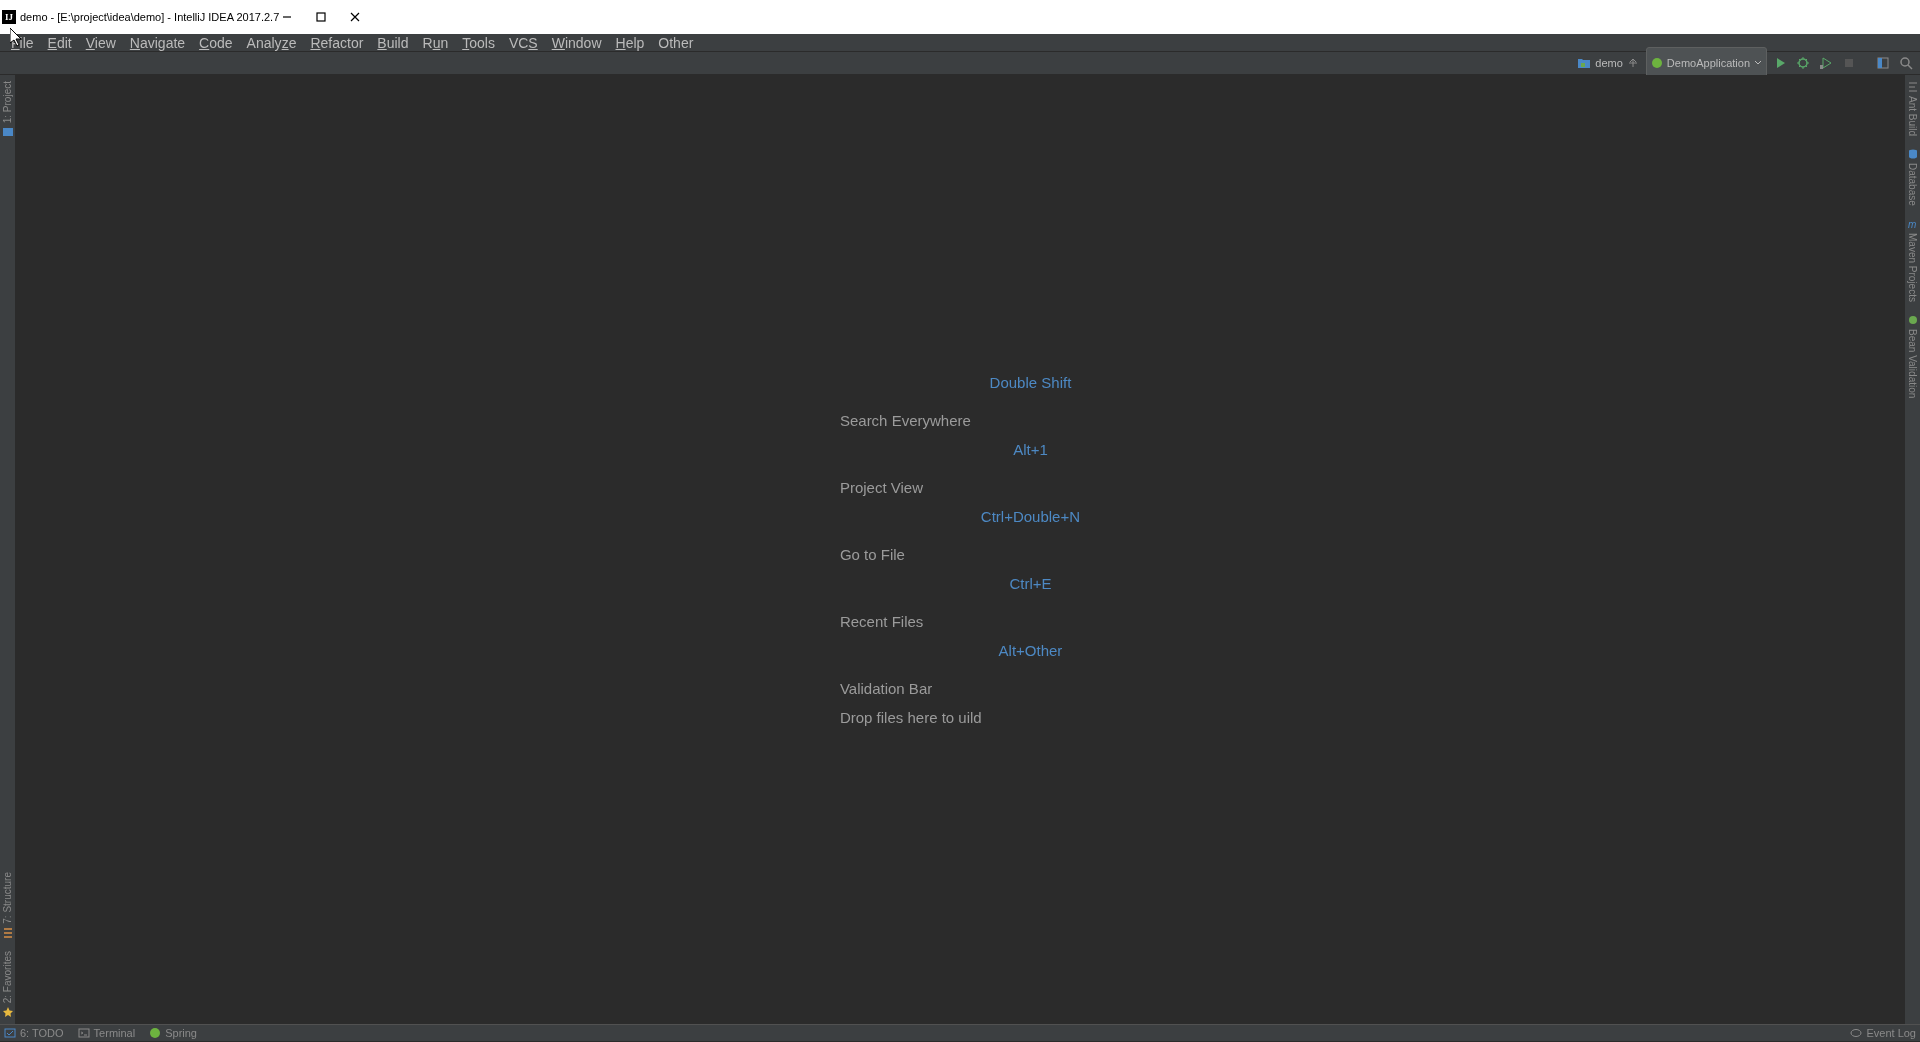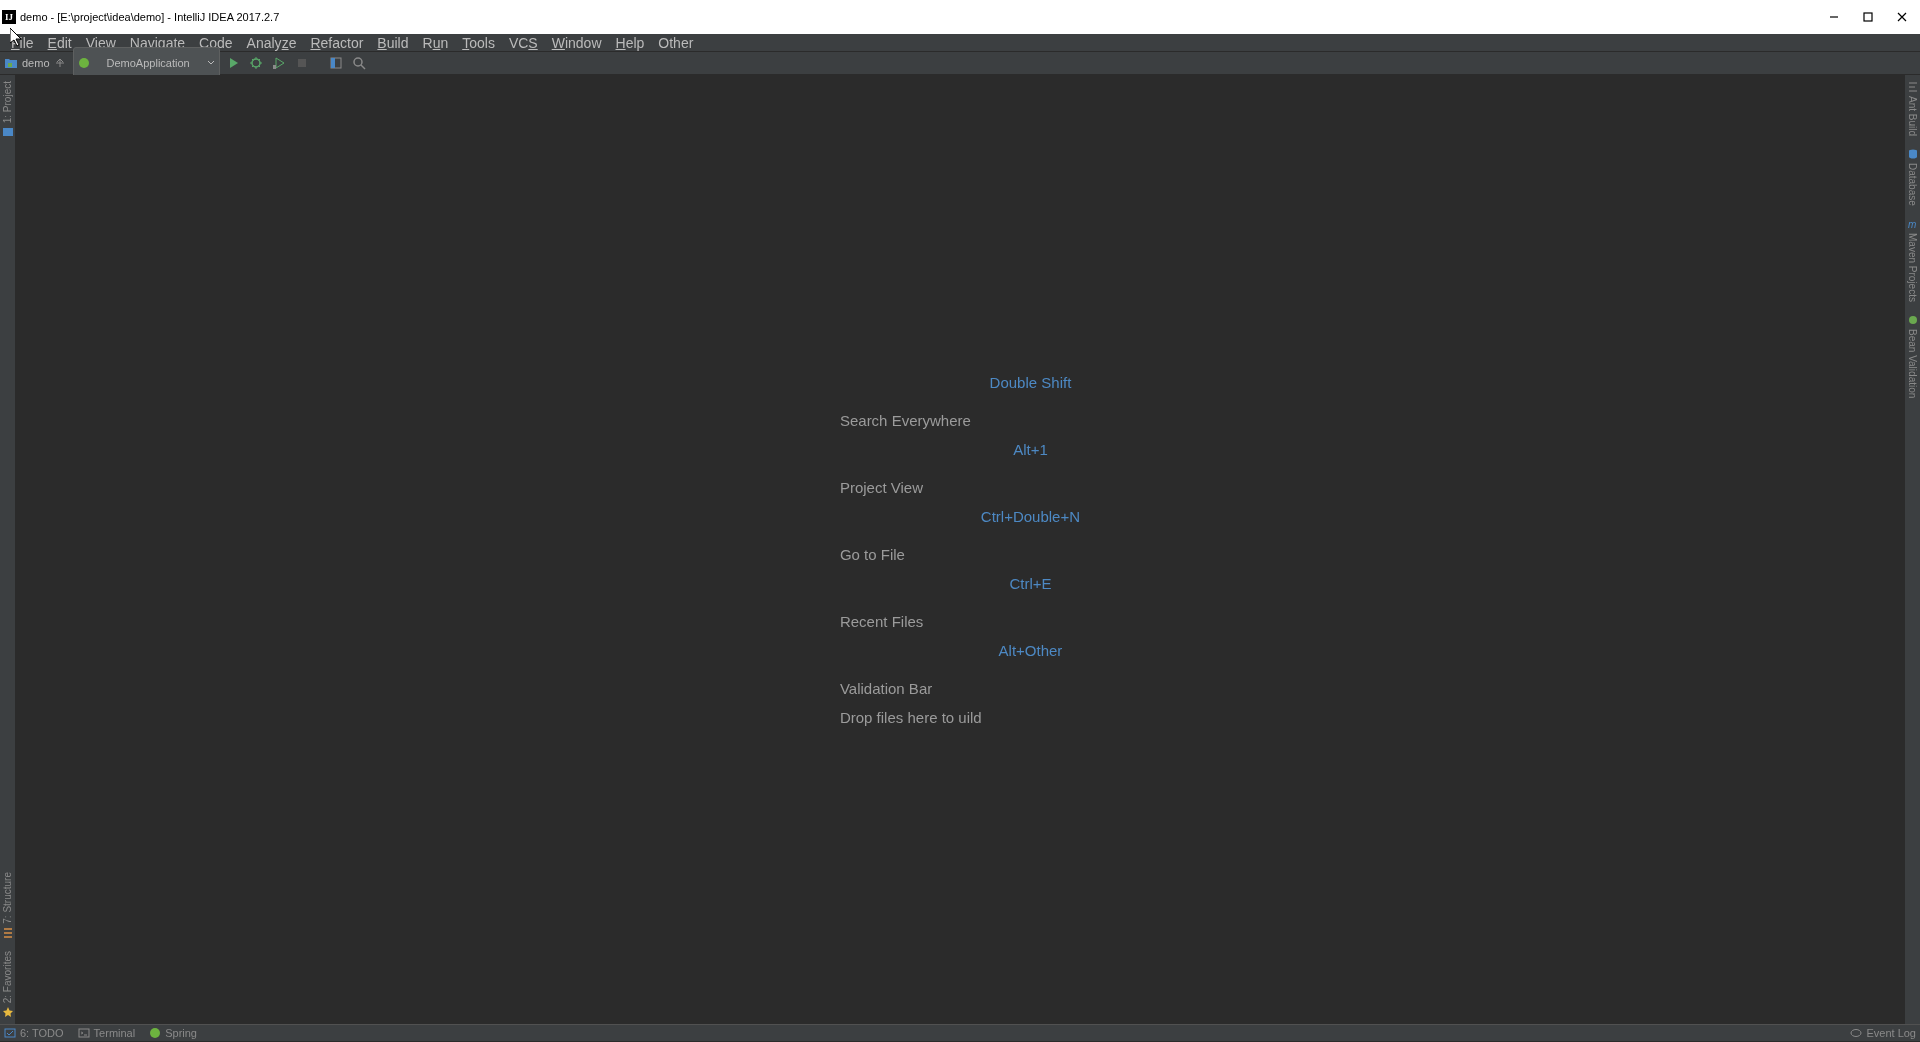--- a/index.html
+++ b/index.html
@@ -4,21 +4,20 @@
 <style>
 * { margin: 0; padding: 0; box-sizing: border-box; font-family: "Segoe UI", Tahoma, sans-serif; }
 html, body { width: 1920px; height: 1042px; overflow: hidden; background: #2b2b2b; }
 
 
 .titlebar {
   height: 18px;
   background: #ffffff;
   display: flex;
   align-items: center;
-  justify-content: space-between;
   padding: 17px 2px;
   font-size: 11px;
   color: #000;
 }
 .titlebar-left { display: flex; align-items: center; gap: 4px; }
 .app-icon {
   width: 14px; height: 14px;
   background: #000; color: #fff;
   font-size: 9px; font-weight: bold;
   display: flex; align-items: center; justify-content: center;
@@ -43,42 +42,42 @@
 .menu-item { padding: 1px 7px; cursor: default; }
 .menu-item .underline { text-decoration: underline; }
 
 
 .navbar {
   height: 23px;
   background: #3c3f41;
   border-bottom: 1px solid #2b2b2b;
   display: flex;
   align-items: center;
-  justify-content: flex-start;
+  justify-content: flex-end;
   padding: 0 4px;
   font-size: 11px;
   color: #bbbbbb;
 }
 .nav-left { display: flex; align-items: center; gap: 4px; }
 .folder-icon { width: 14px; height: 12px; display:inline-block; }
 .nav-right { display: flex; align-items: center; gap: 3px; }
 .toolbar-btn {
   width: 20px; height: 20px;
   display:flex; align-items:center; justify-content:center;
   cursor: default;
 }
 .toolbar-btn svg { width: 14px; height: 14px; }
 .run-config {
   height: 32px;
   background: #4e5254;
   border: 1px solid #5e6060;
   border-radius: 3px;
   display: flex; align-items: center;
   padding: 0 4px 0 4px;
-  gap: 17px;
+  gap: 4px;
   font-size: 11px;
   color: #bbbbbb;
 }
 
 
 .main-row {
   display: flex;
   height: calc(100% - 18px - 18px - 23px - 17px - 17px);
 }
 .side-gutter-left, .side-gutter-right {

